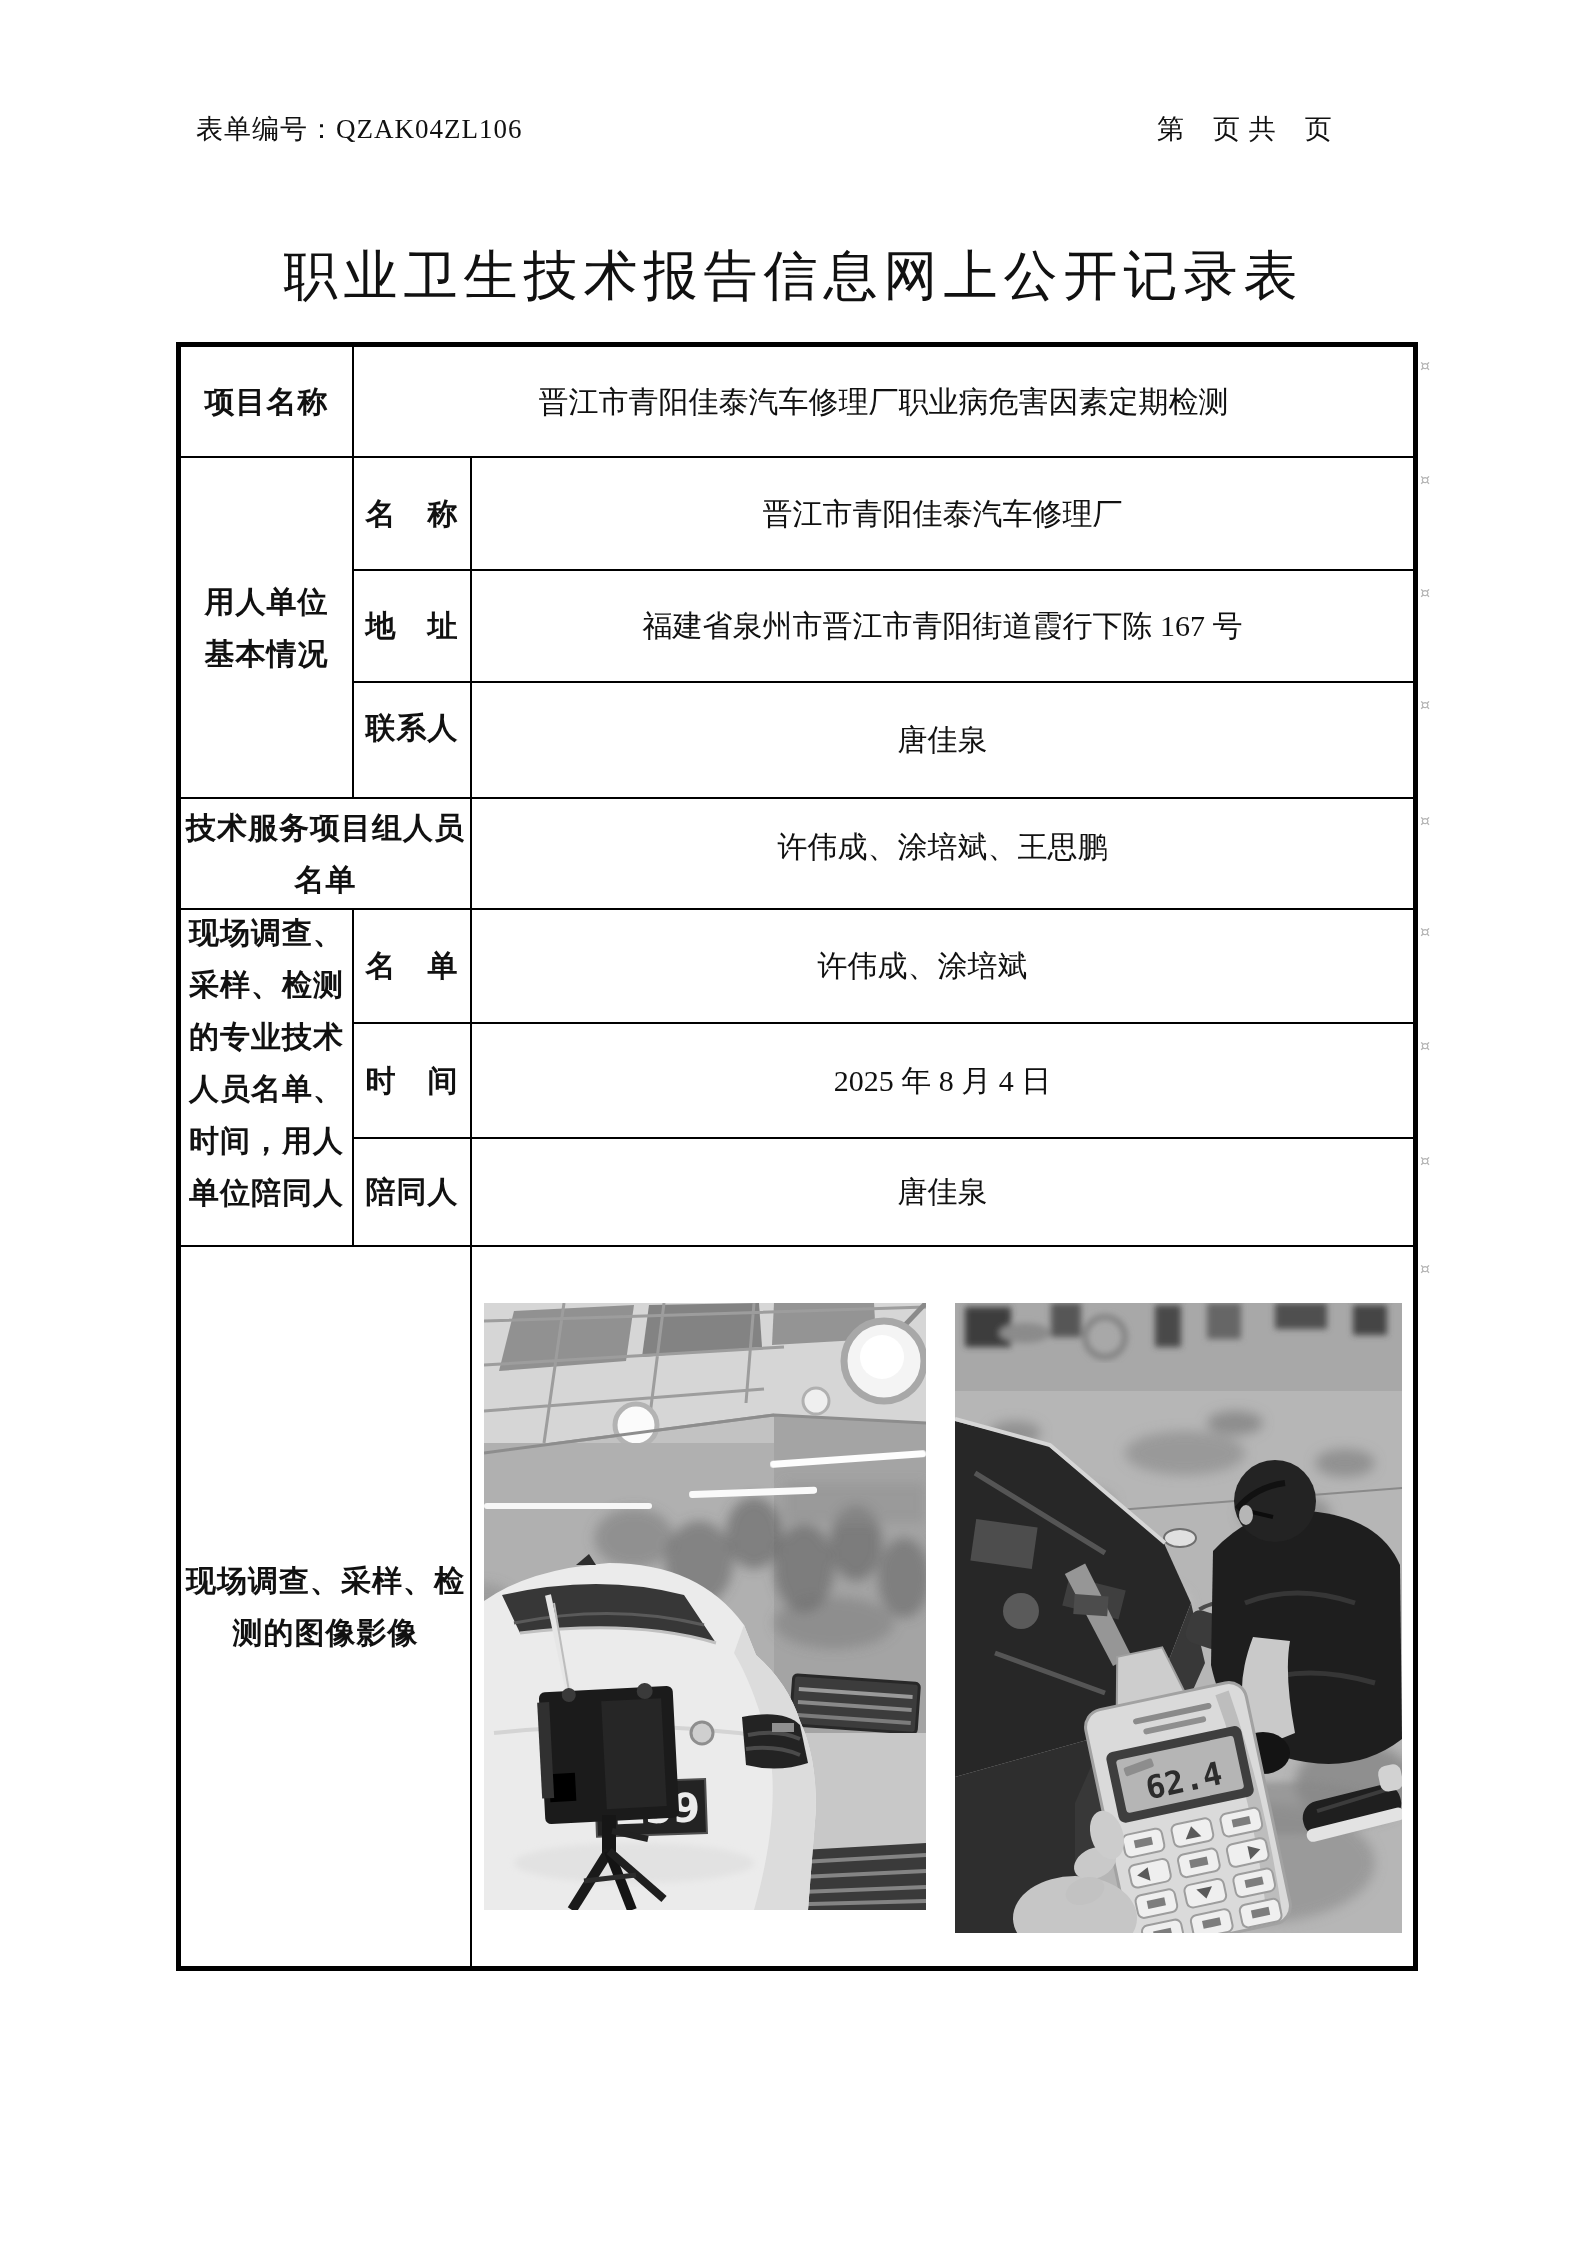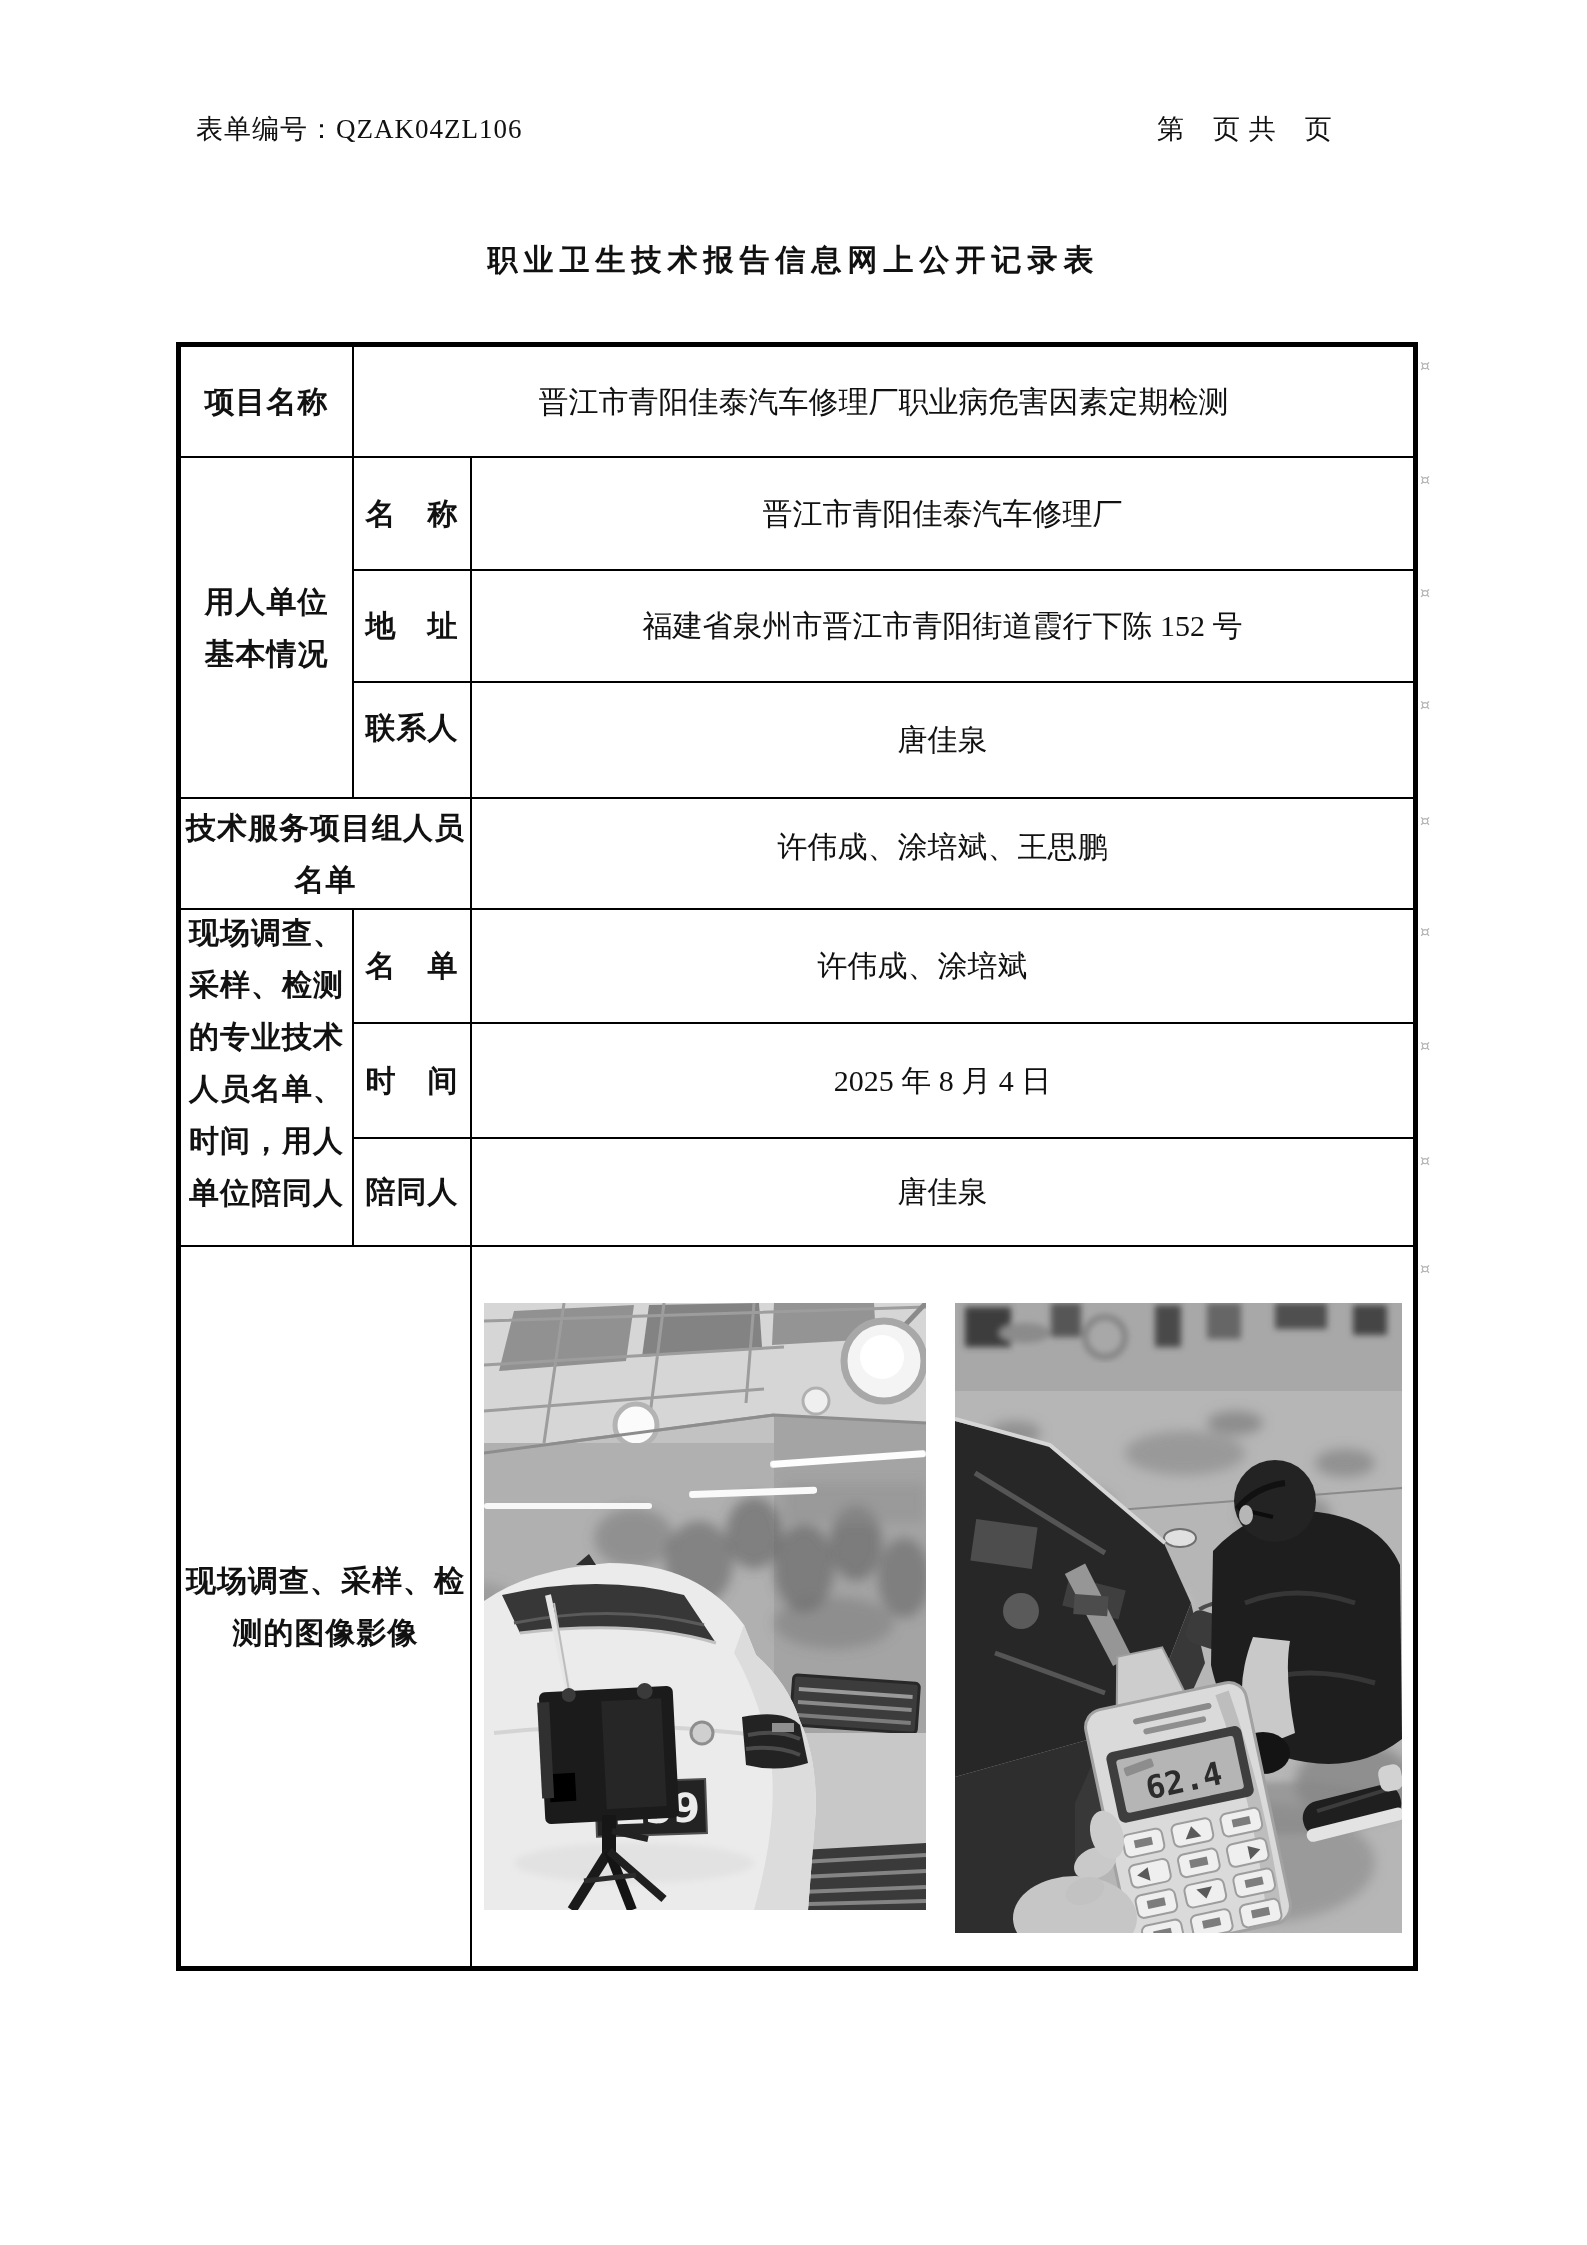--- a/index.html
+++ b/index.html
@@ -9,21 +9,21 @@
     background:#ffffff;
     font-family:"Liberation Serif","DejaVu Serif",serif;
     color:#111;
     overflow:hidden;
   }
   .hdr{position:absolute;top:112px;font-size:27px;line-height:34px;white-space:pre;}
   .hdr-left{left:196px;letter-spacing:1px;}
   .hdr-right{left:1157px;letter-spacing:1px;}
   .title{
     position:absolute;top:240px;left:0;width:100%;
-    text-align:center;font-size:30px;font-weight:bold;
+    text-align:center;font-size:54px;font-weight:normal;
     letter-spacing:6px;margin:0;
   }
   .tbl-frame{
     position:absolute;left:176px;top:342px;width:1242px;height:1629px;
     border:5px solid #000;box-sizing:border-box;
   }
   .ln{position:absolute;background:#000;}
   .cell{
     position:absolute;display:flex;align-items:center;justify-content:center;
     text-align:center;white-space:pre-line;
@@ -61,21 +61,21 @@
   <div class="ln" style="left:179px;top:1245px;width:1236px;height:2px;"></div>
 
   <div class="cell lbl" style="left:181px;top:347px;width:171px;height:109px;">项目名称</div>
   <div class="cell val" style="left:354px;top:347px;width:1059px;height:109px;">晋江市青阳佳泰汽车修理厂职业病危害因素定期检测</div>
 
   <div class="cell lbl" style="left:181px;top:458px;width:171px;height:339px;">用人单位
 基本情况</div>
   <div class="cell lbl" style="left:354px;top:458px;width:116px;height:111px;">名　称</div>
   <div class="cell val" style="left:472px;top:458px;width:941px;height:111px;">晋江市青阳佳泰汽车修理厂</div>
   <div class="cell lbl" style="left:354px;top:571px;width:116px;height:110px;">地　址</div>
-  <div class="cell val" style="left:472px;top:571px;width:941px;height:110px;">福建省泉州市晋江市青阳街道霞行下陈 152 号</div>
+  <div class="cell val" style="left:472px;top:571px;width:941px;height:110px;">福建省泉州市晋江市青阳街道霞行下陈 167 号</div>
   <div class="cell lbl" style="left:354px;top:683px;width:116px;height:90px;">联系人</div>
   <div class="cell val" style="left:472px;top:683px;width:941px;height:114px;">唐佳泉</div>
 
   <div class="cell lbl" style="left:181px;top:799px;width:289px;height:109px;">技术服务项目组人员
 名单</div>
   <div class="cell val" style="left:472px;top:799px;width:941px;height:95px;">许伟成、涂培斌、王思鹏</div>
 
   <div class="cell lbl" style="left:181px;top:910px;width:171px;height:305px;">现场调查、
 采样、检测
 的专业技术

